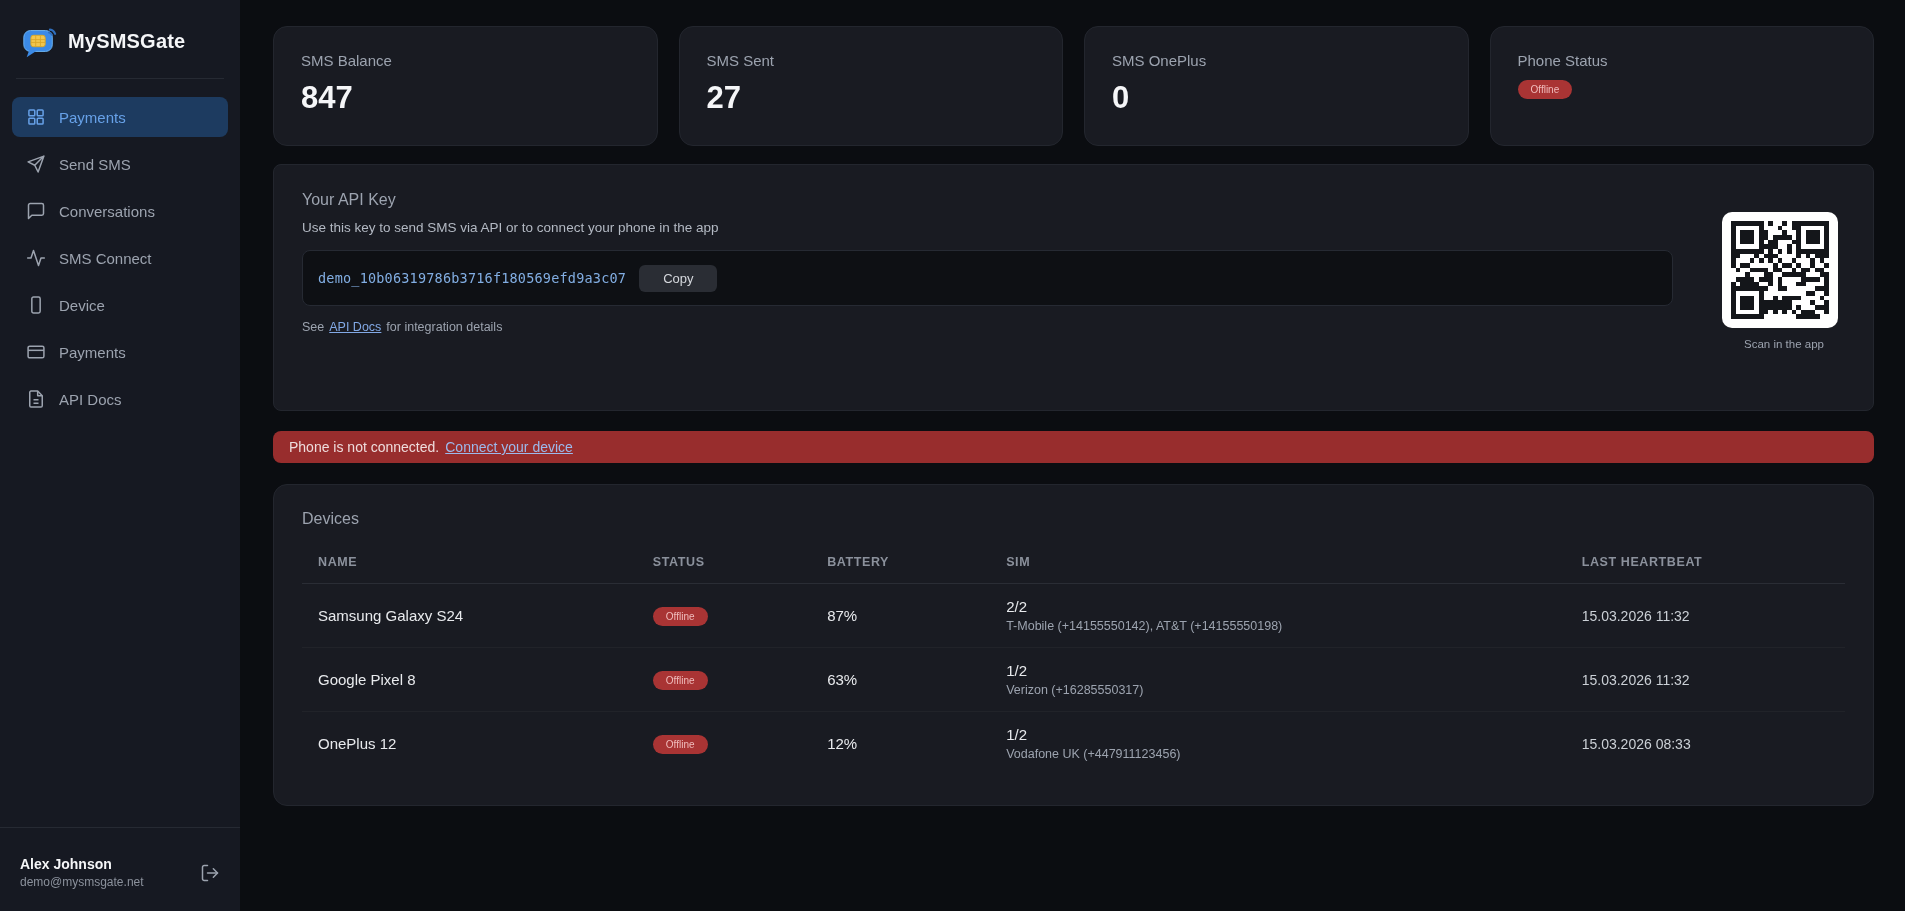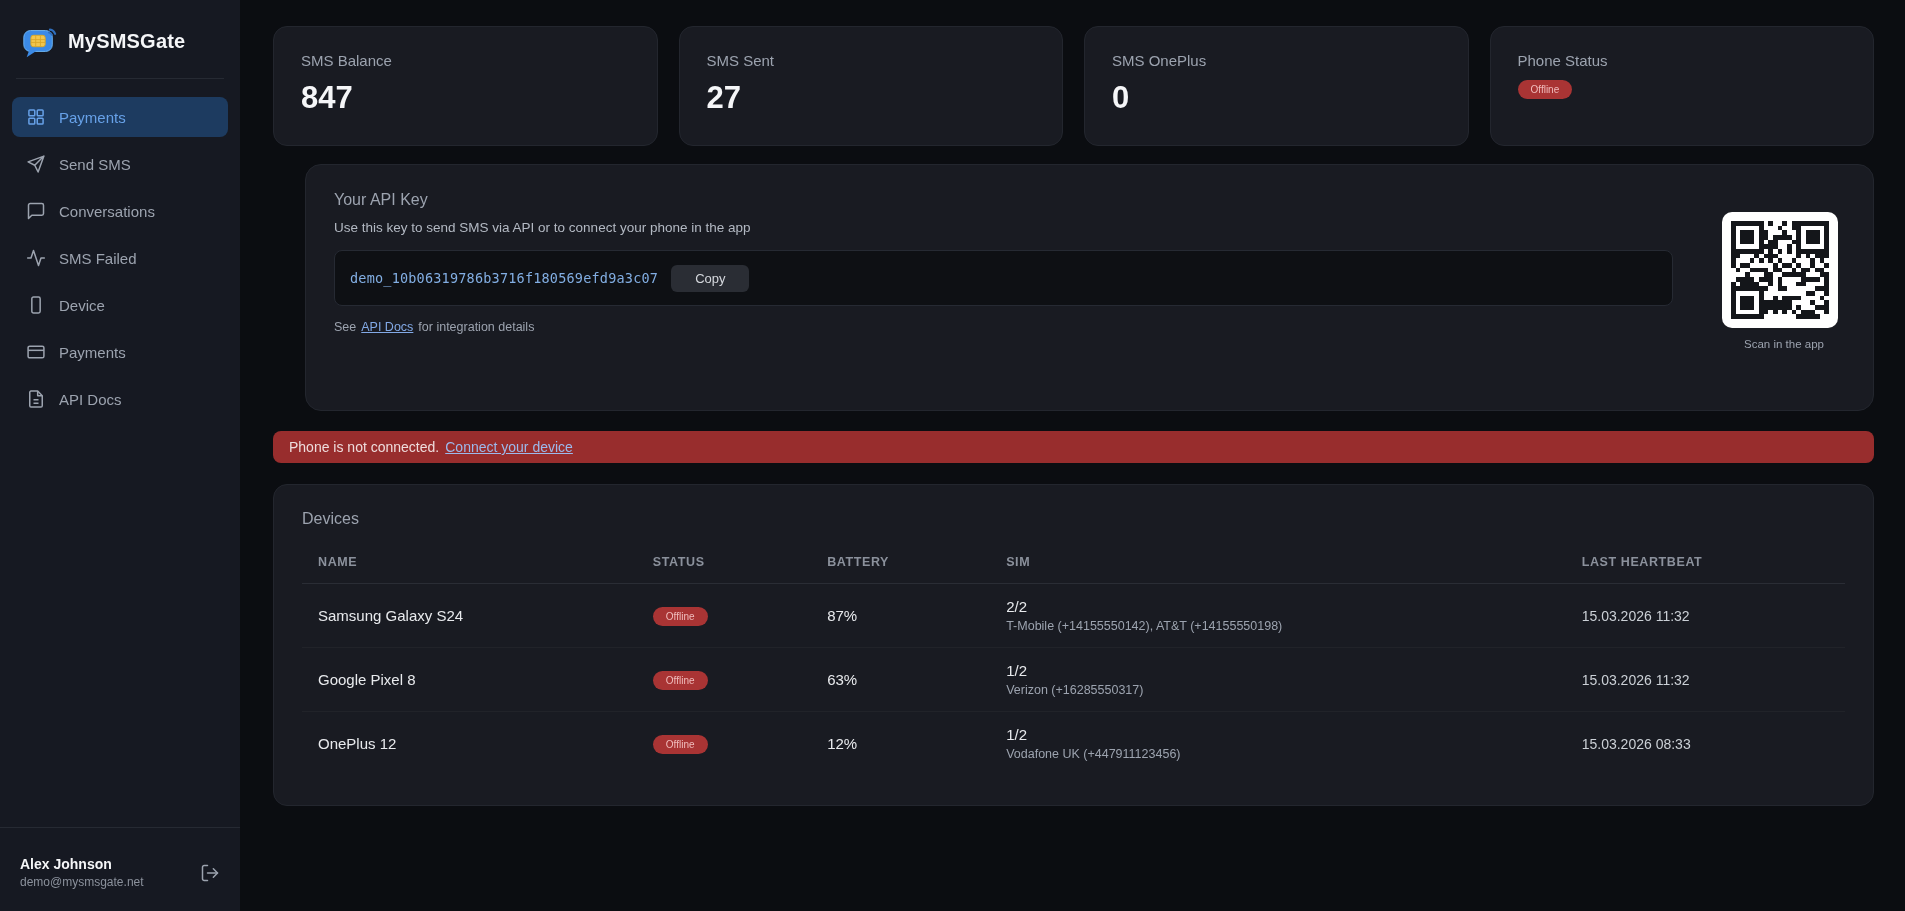--- a/index.html
+++ b/index.html
@@ -69,21 +69,21 @@
   .stat-value{font-size:31px;font-weight:700;color:var(--text-bright);margin-top:11px;}
   .pill{
     display:inline-block;background:var(--badge-bg);color:var(--badge-text);
     font-size:10px;padding:4px 13px;border-radius:999px;margin-top:11px;
   }
 
   
   .api-card{
     position:relative;margin-top:18px;
     background:var(--card-bg);border:1px solid var(--card-border);
-    border-radius:16px;min-height:247px;padding:26px 28px;margin-left:32px;
+    border-radius:8px;min-height:247px;padding:26px 28px;
   }
   .card-title{font-size:16px;color:var(--text-muted);}
   .api-desc{font-size:13.5px;color:#b3b9c3;margin-top:11px;}
   .key-row{
     margin-top:15px;margin-right:172px;
     background:#0e1014;border:1px solid var(--divider);border-radius:8px;
     height:56px;display:flex;align-items:center;padding:0 10px 0 15px;
   }
   .key-text{font-family:"DejaVu Sans Mono",monospace;font-size:13.5px;color:var(--key-blue);letter-spacing:.2px;}
   .copy-btn{
@@ -161,21 +161,21 @@
     <div class="nav-item">
       <svg viewBox="0 0 24 24" fill="none" stroke="currentColor" stroke-width="1.8" stroke-linejoin="round">
           <path d="M21 15a2 2 0 0 1-2 2H7l-4 4V5a2 2 0 0 1 2-2h14a2 2 0 0 1 2 2z"></path>
         </svg>
       <span>Conversations</span>
     </div>
     <div class="nav-item">
       <svg viewBox="0 0 24 24" fill="none" stroke="currentColor" stroke-width="1.8" stroke-linecap="round" stroke-linejoin="round">
           <path d="M22 12h-4l-3 9L9 3l-3 9H2"></path>
         </svg>
-      <span>SMS Failed</span>
+      <span>SMS Connect</span>
     </div>
     <div class="nav-item">
       <svg viewBox="0 0 24 24" fill="none" stroke="currentColor" stroke-width="1.8">
           <rect x="7" y="2.5" width="10" height="19" rx="2"></rect>
         </svg>
       <span>Device</span>
     </div>
     <div class="nav-item">
       <svg viewBox="0 0 24 24" fill="none" stroke="currentColor" stroke-width="1.8">
           <rect x="2.5" y="5" width="19" height="14" rx="2"></rect>

